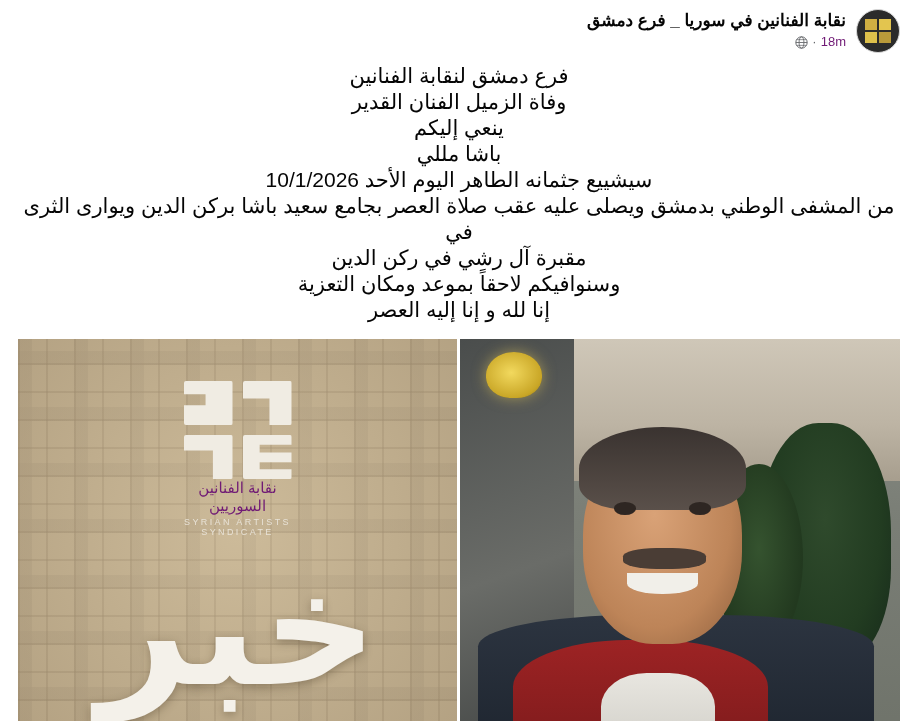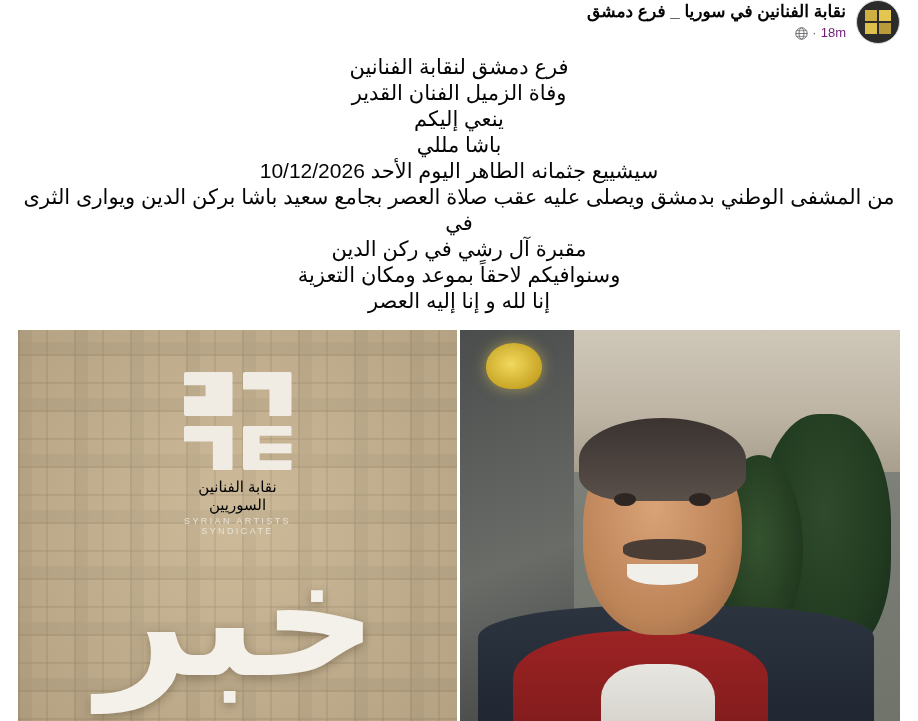--- a/index.html
+++ b/index.html
@@ -19,21 +19,21 @@
     background: #ffffff;
     position: relative;
     box-sizing: border-box;
     display: flex;
     flex-direction: column;
   }
   .post-header {
     display: flex;
     align-items: flex-start;
     direction: rtl;
-    padding: 0 18px 6px 18px;
+    padding: 9px 18px 6px 18px;
     box-sizing: border-box;
   }
   .avatar {
     width: 42px;
     height: 42px;
     border-radius: 50%;
     flex: 0 0 42px;
     background: #2b2b2b;
     position: relative;
     overflow: hidden;
@@ -303,23 +303,22 @@
   .news-logo-grid i:nth-child(2) {
     clip-path: polygon(0 0, 100% 0, 100% 100%, 0 100%, 0 55%, 45% 55%, 45% 30%, 0 30%);
   }
   .news-logo-grid i:nth-child(3) {
     clip-path: polygon(0 0, 100% 0, 100% 22%, 35% 22%, 35% 40%, 100% 40%, 100% 62%, 35% 62%, 35% 78%, 100% 78%, 100% 100%, 0 100%);
   }
   .news-logo-grid i:nth-child(4) {
     clip-path: polygon(0 0, 100% 0, 100% 100%, 60% 100%, 60% 35%, 0 35%);
   }
   .news-logo-ar {
-    margin-top: 8px;
     font-size: 15px;
-    color: #000000;
+    color: #701a75;
     letter-spacing: 1px;
     direction: rtl;
   }
   .news-logo-en {
     margin-top: 2px;
     font-size: 9px;
     color: #e8e2d6;
     letter-spacing: 2.4px;
   }
   .news-word {
@@ -367,21 +366,21 @@
         </span>
       </div>
     </div>
   </div>
 
   <div class="post-body">
     <div class="line">فرع دمشق لنقابة الفنانين</div>
     <div class="line">وفاة الزميل الفنان القدير</div>
     <div class="line">ينعي إليكم</div>
     <div class="line">باشا مللي</div>
-    <div class="line">سيشييع جثمانه الطاهر اليوم الأحد 10/12/2026</div>
+    <div class="line">سيشييع جثمانه الطاهر اليوم الأحد 10/1/2026</div>
     <div class="line">من المشفى الوطني بدمشق ويصلى عليه عقب صلاة العصر بجامع سعيد باشا بركن الدين ويوارى الثرى في</div>
     <div class="line">مقبرة آل رشي في ركن الدين</div>
     <div class="line">وسنوافيكم لاحقاً بموعد ومكان التعزية</div>
     <div class="line">إنا لله و إنا إليه العصر</div>
   </div>
 
   <div class="media">
 
     <div class="media-item media-left">
       <div class="photo-bg"></div>

